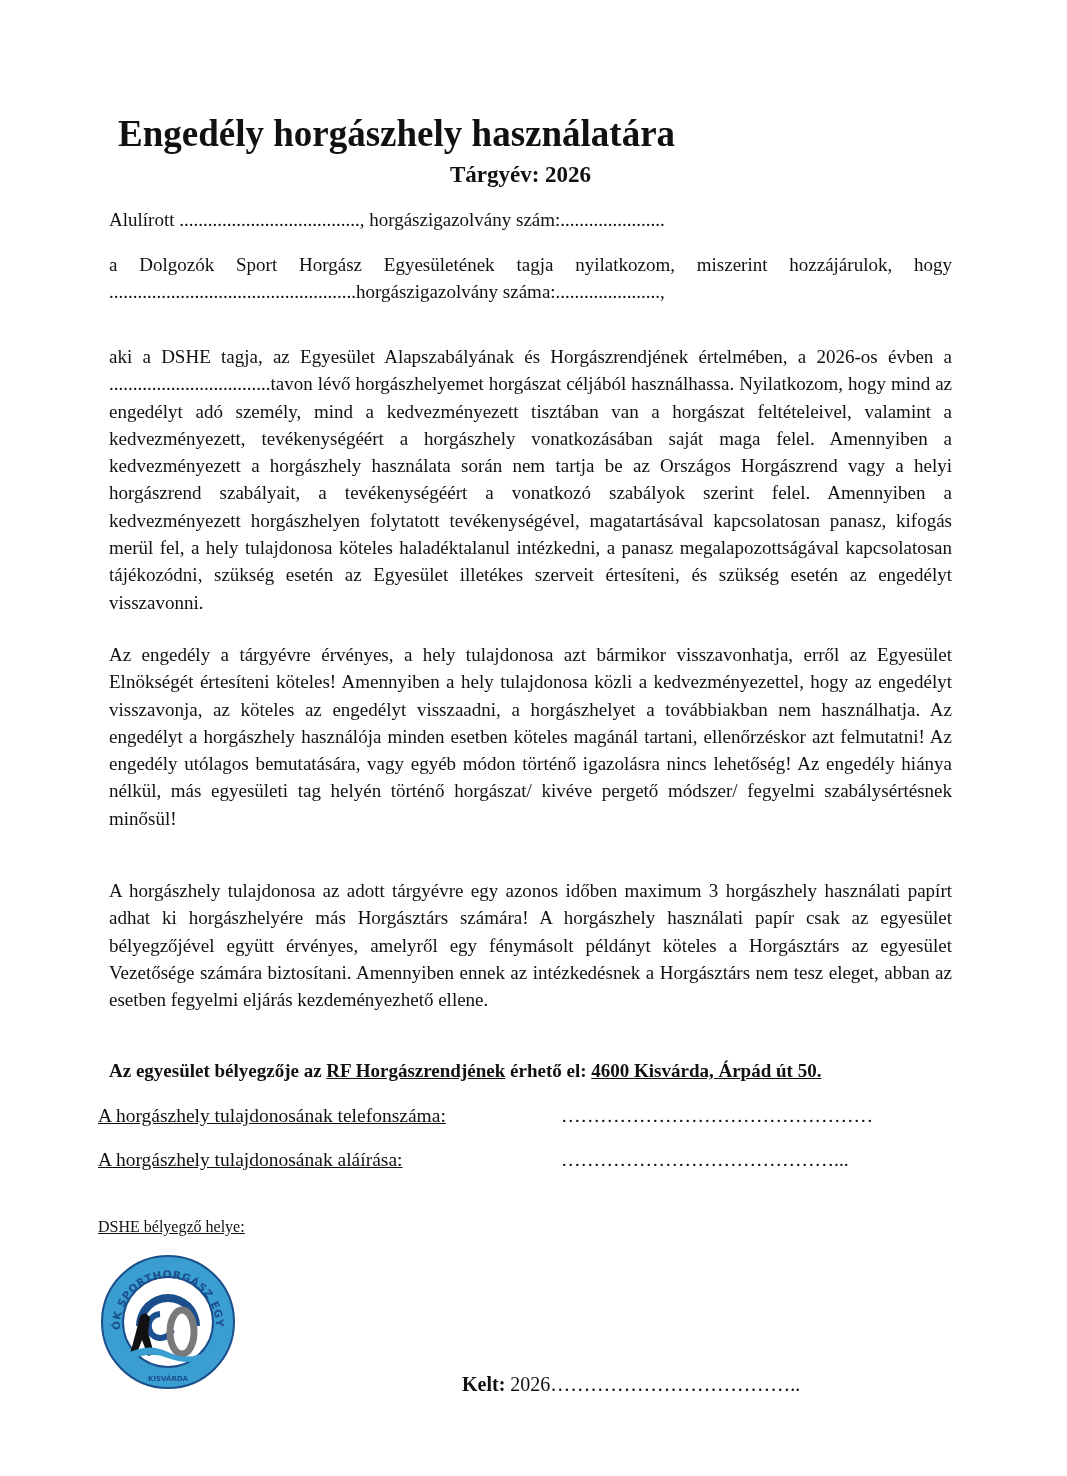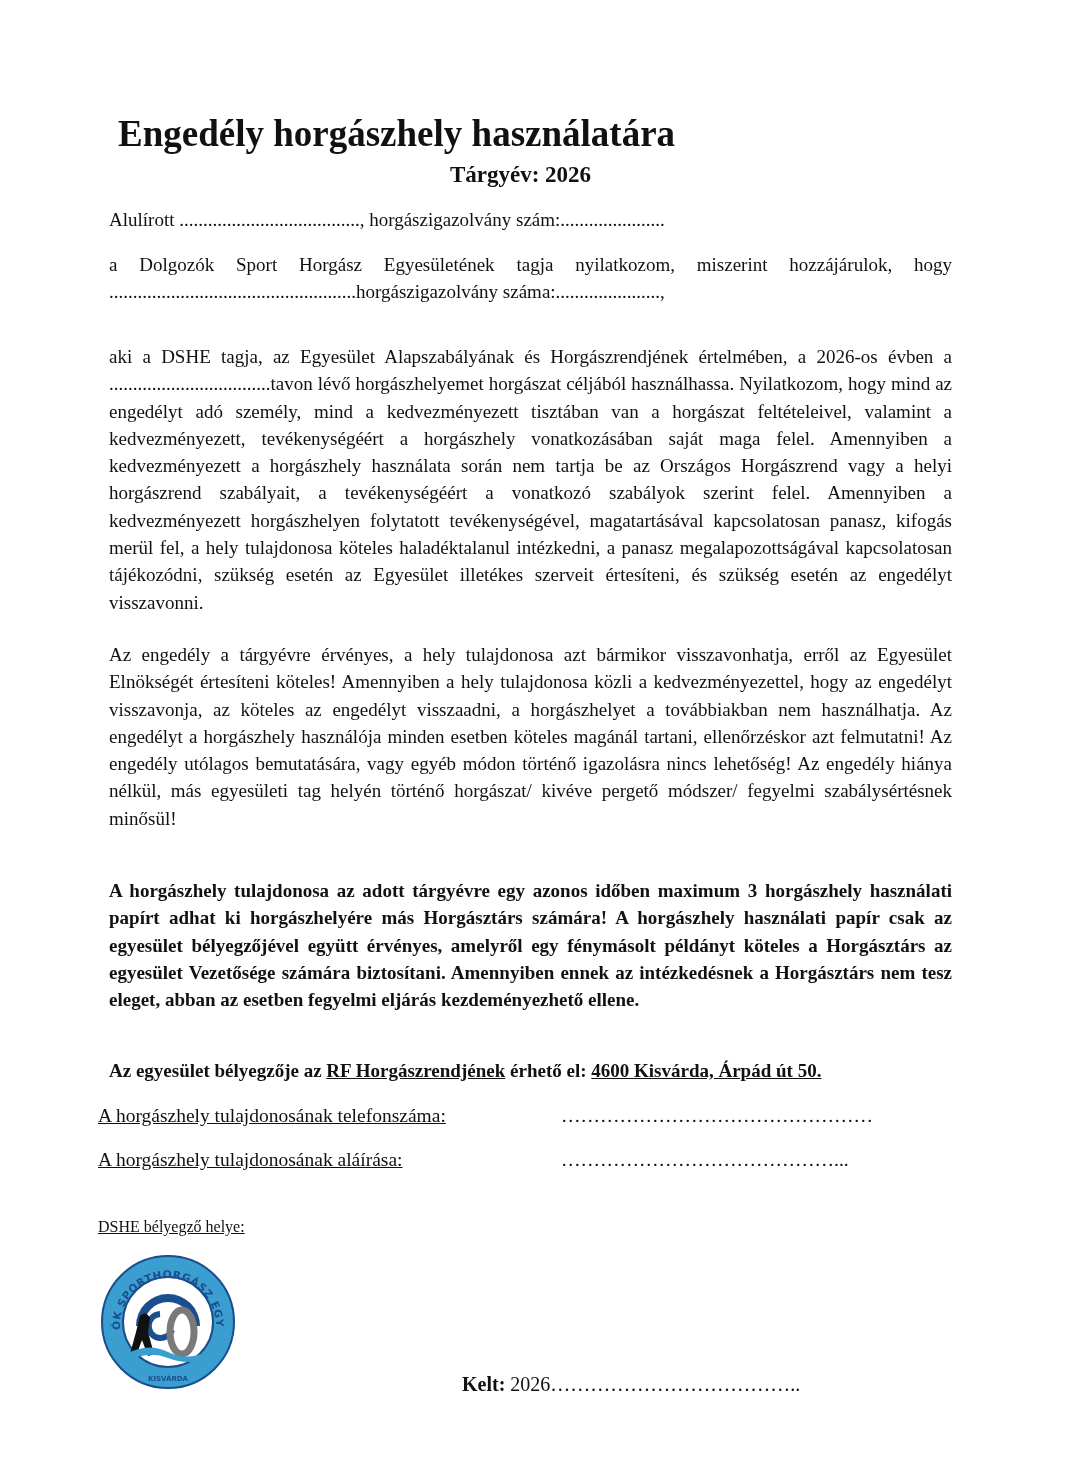--- a/index.html
+++ b/index.html
@@ -16,21 +16,21 @@
   }
   .subtitle {
     position: absolute; left: 0; width: 845px; top: 160px;
     text-align: center; font-weight: bold; font-size: 23px; line-height: 30px;
     margin: 0;
   }
   .p {
     position: absolute; left: 11px; width: 843px;
     font-size: 19px; line-height: 27.3px; text-align: justify; margin: 0;
   }
-  .p.bold { font-weight: bold; }
+  .p.bold { font-weight: normal; }
   .line1 { top: 206px; text-align: left; }
   .para1 { top: 251px; }
   .para2 { top: 319px; margin-top: 24px; }
   .para3 { top: 641px; }
   .para4 { top: 877px; }
   .stamp-loc { top: 1057px; font-weight: bold; text-align: left; white-space: nowrap; }
   .u { text-decoration: underline; }
   .field-row { position: absolute; left: 0; font-size: 19.5px; line-height: 27px; white-space: nowrap; }
   .field-row .lbl { text-decoration: underline; display: inline-block; width: 463px; }
   .phone-row { top: 1102px; }

